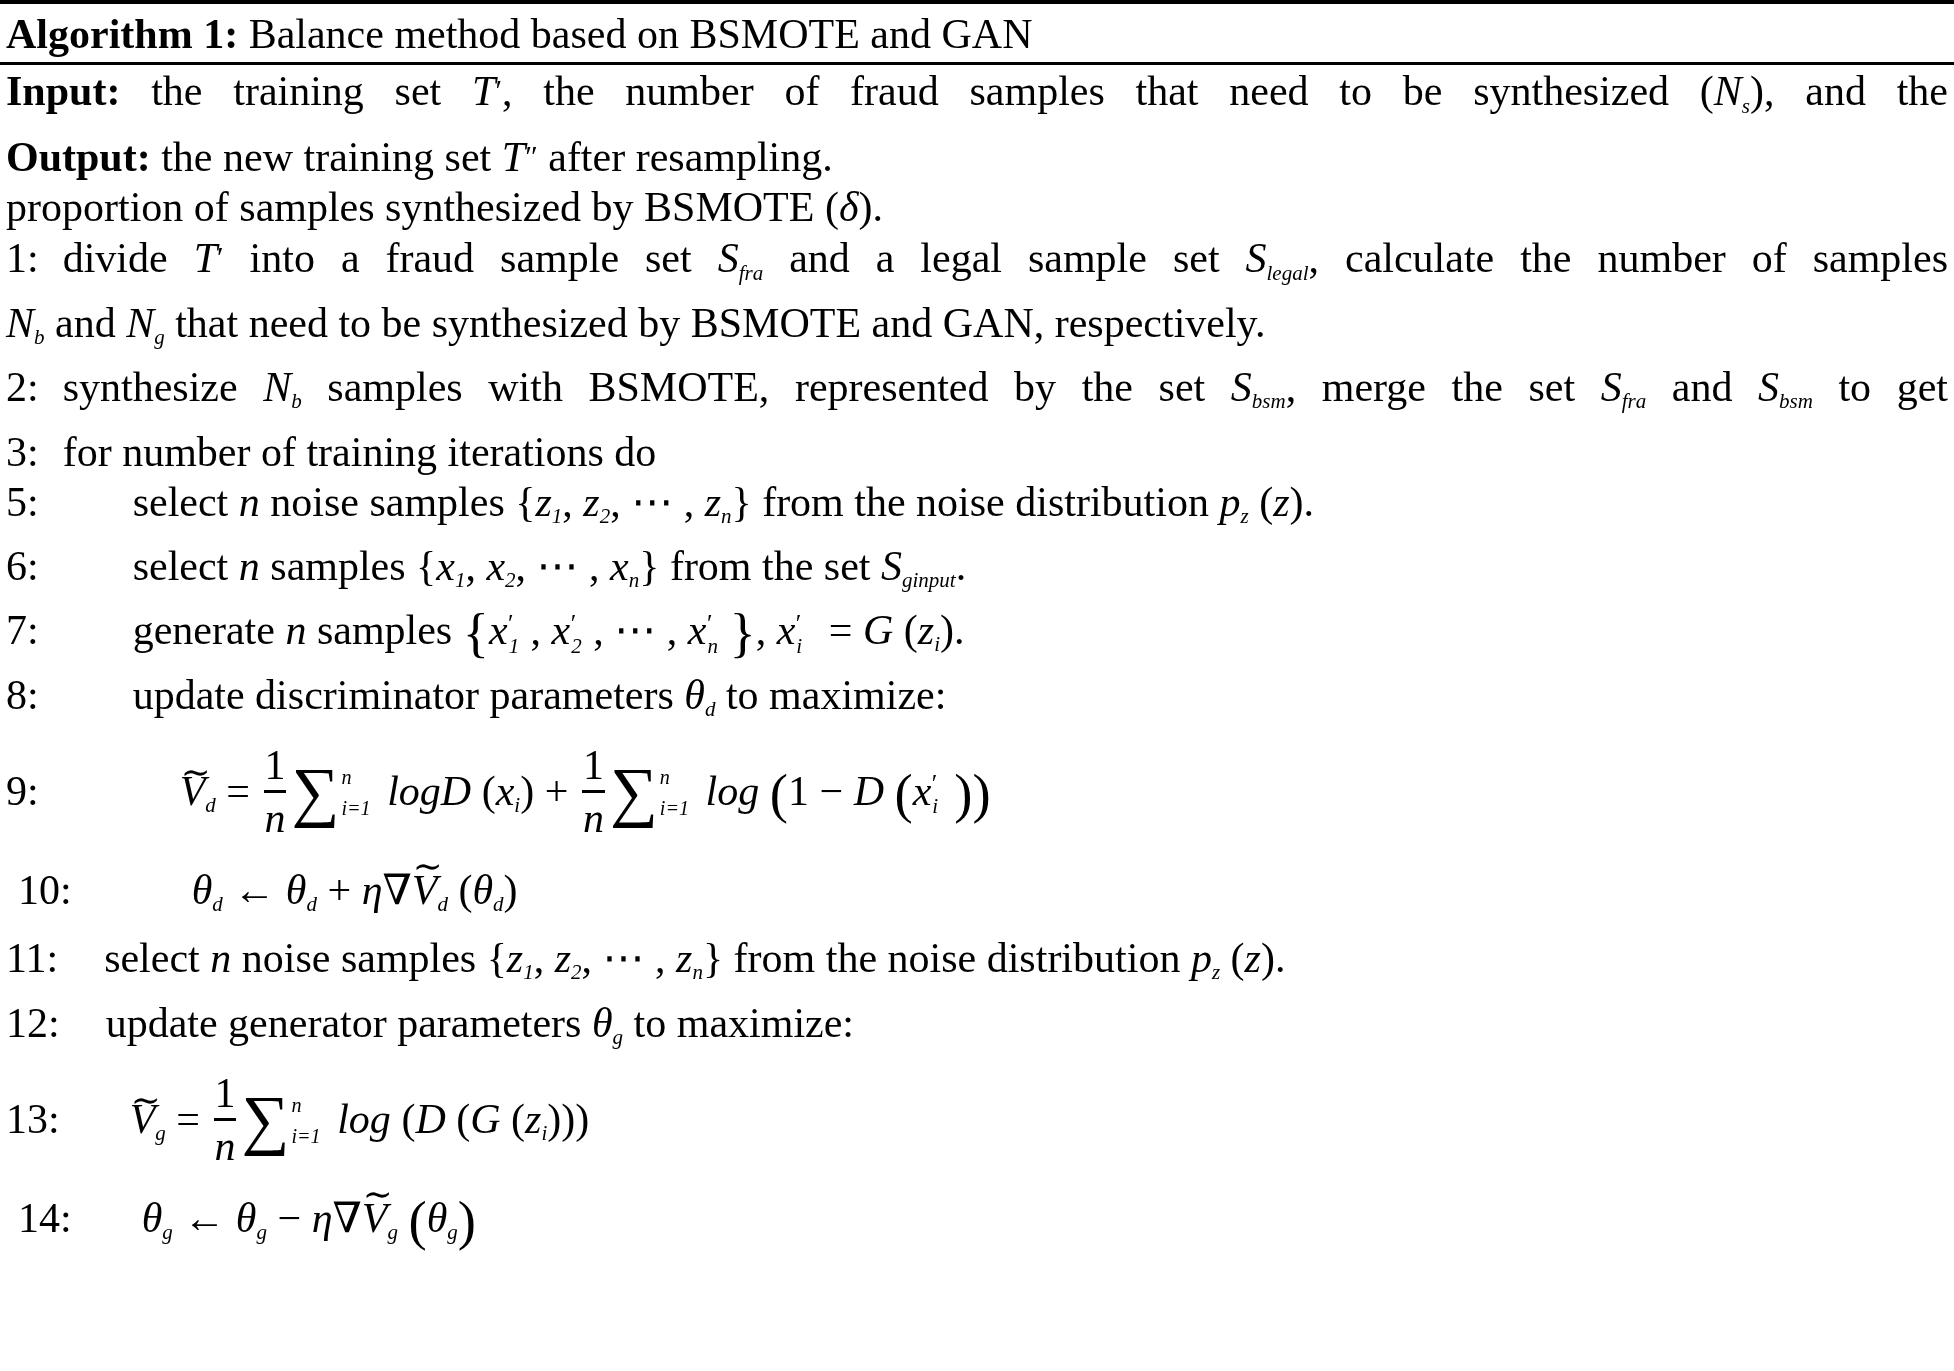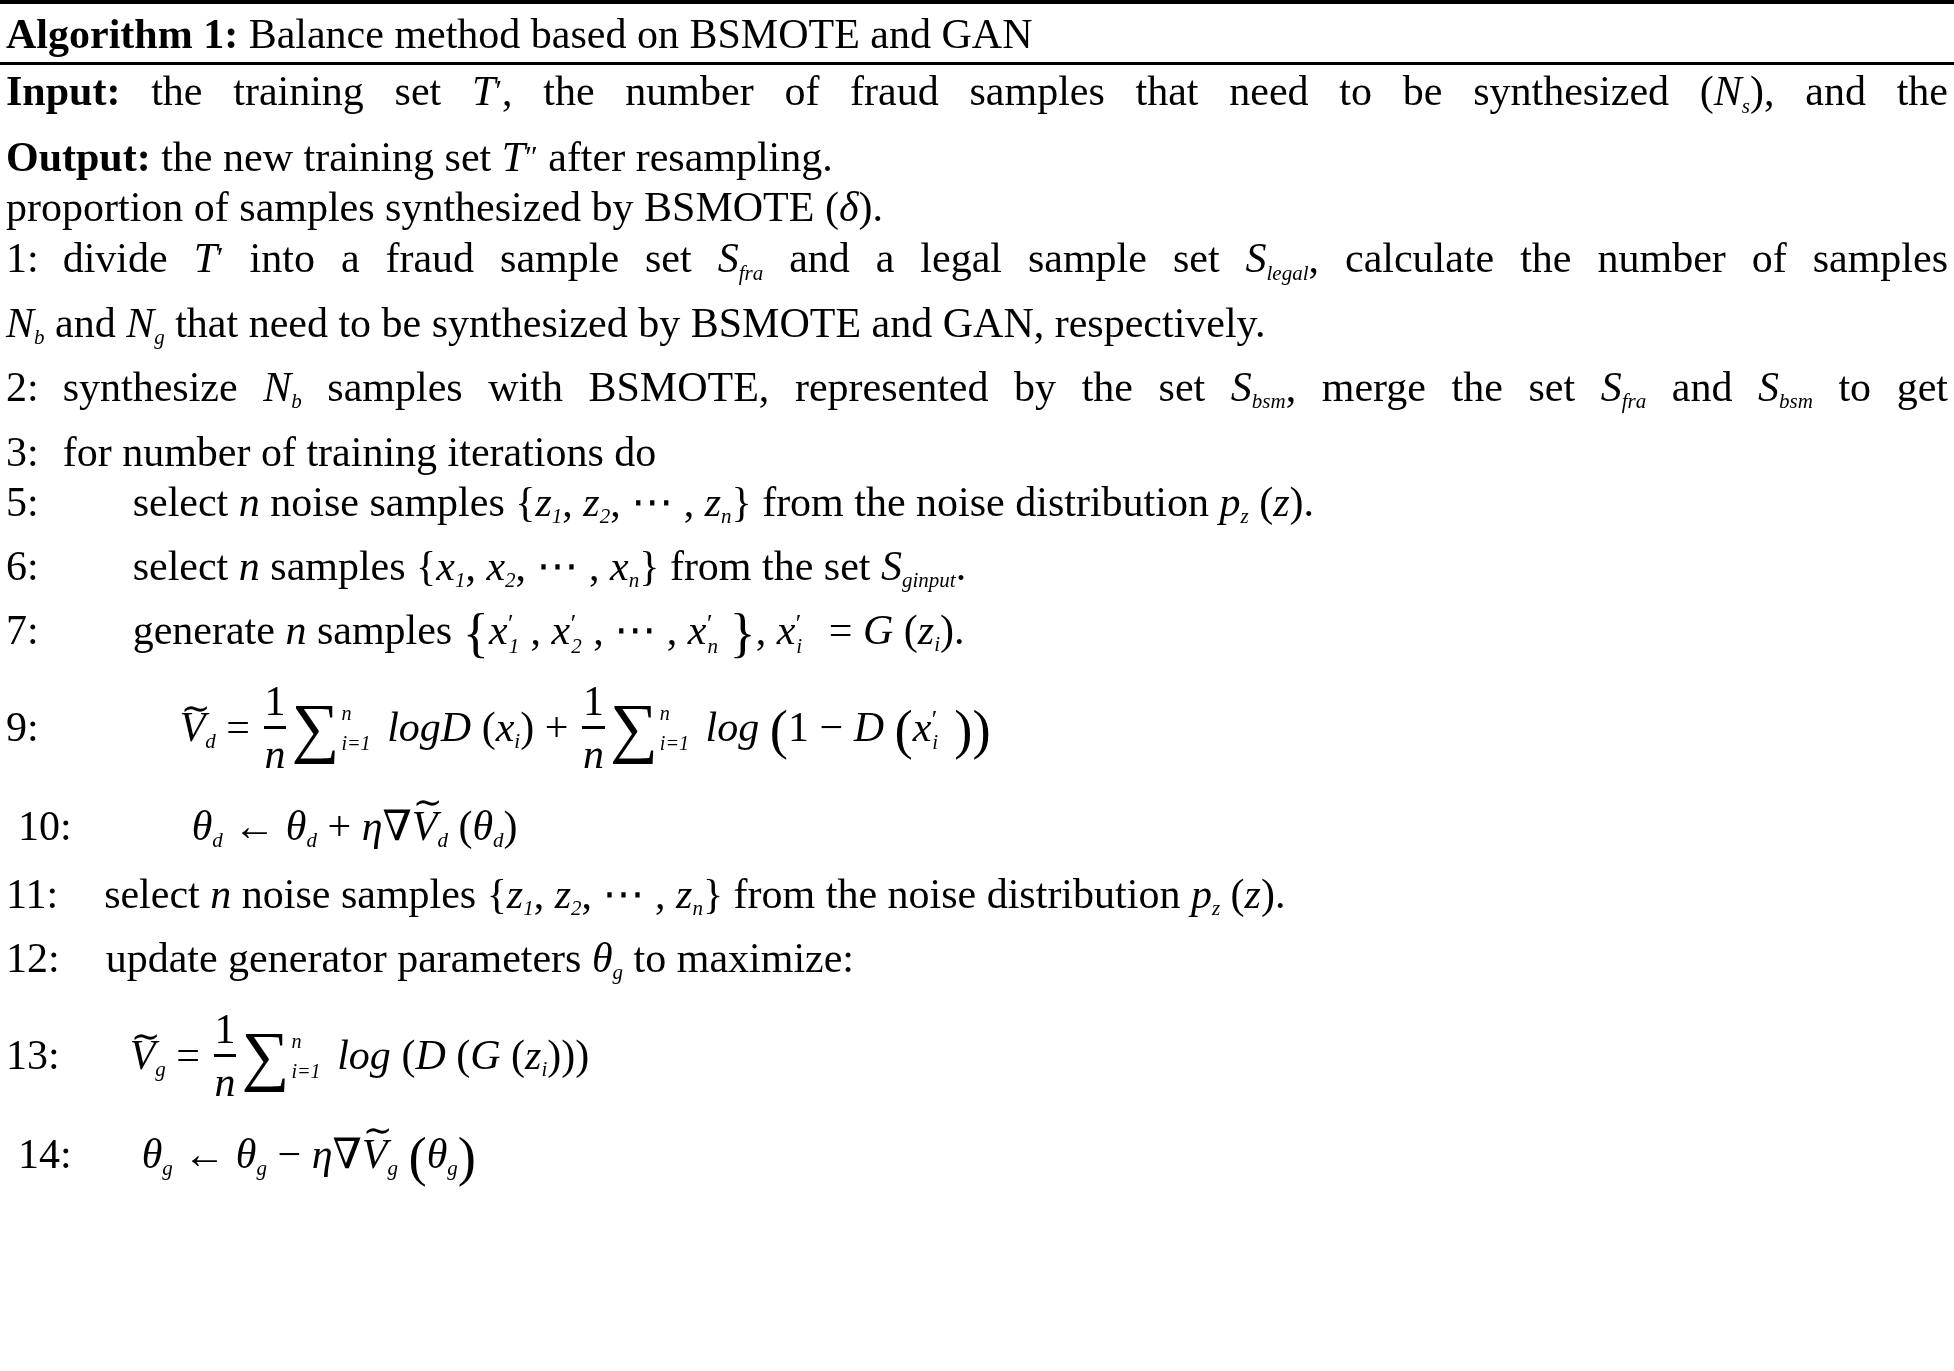--- a/index.html
+++ b/index.html
@@ -55,20 +55,21 @@
       <div class="row just"><span class="bold">Input:</span><span class="tx"> the training set </span><span class="var">T</span><span class="sup">′</span><span class="tx">, the number of fraud samples that need to be synthesized (</span><span class="var">N</span><span class="sub">s</span><span class="tx">), and the</span></div>
       <div class="row"><span class="bold">Output:</span><span class="tx"> the new training set </span><span class="var">T</span><span class="sup">″</span><span class="tx"> after resampling.</span></div>
       <div class="row"><span class="tx">proportion of samples synthesized by BSMOTE (</span><span class="var">δ</span><span class="tx">).</span></div>
       <div class="row just"><span class="num">1:</span><span class="gap g-a"></span><span class="tx">divide </span><span class="var">T</span><span class="sup">′</span><span class="tx"> into a fraud sample set </span><span class="var">S</span><span class="sub">fra</span><span class="tx"> and a legal sample set </span><span class="var">S</span><span class="sub">legal</span><span class="tx">, calculate the number of samples</span></div>
       <div class="row"><span class="var">N</span><span class="sub">b</span><span class="tx"> and </span><span class="var">N</span><span class="sub">g</span><span class="tx"> that need to be synthesized by BSMOTE and GAN, respectively.</span></div>
       <div class="row just"><span class="num">2:</span><span class="gap g-a"></span><span class="tx">synthesize </span><span class="var">N</span><span class="sub">b</span><span class="tx"> samples with BSMOTE, represented by the set </span><span class="var">S</span><span class="sub">bsm</span><span class="tx">, merge the set </span><span class="var">S</span><span class="sub">fra</span><span class="tx"> and </span><span class="var">S</span><span class="sub">bsm</span><span class="tx"> to get</span></div>
       <div class="row"><span class="num">3:</span><span class="gap g-a"></span><span class="tx">for number of training iterations do</span></div>
       <div class="row"><span class="num">5:</span><span class="gap g-c"></span><span class="tx">select </span><span class="var">n</span><span class="tx"> noise samples {</span><span class="var">z</span><span class="sub">1</span><span class="tx">, </span><span class="var">z</span><span class="sub">2</span><span class="tx">, ⋯ , </span><span class="var">z</span><span class="sub">n</span><span class="tx">} from the noise distribution </span><span class="var">p</span><span class="sub">z</span><span class="tx"> (</span><span class="var">z</span><span class="tx">).</span></div>
       <div class="row"><span class="num">6:</span><span class="gap g-c"></span><span class="tx">select </span><span class="var">n</span><span class="tx"> samples {</span><span class="var">x</span><span class="sub">1</span><span class="tx">, </span><span class="var">x</span><span class="sub">2</span><span class="tx">, ⋯ , </span><span class="var">x</span><span class="sub">n</span><span class="tx">} from the set </span><span class="var">S</span><span class="sub">ginput</span><span class="tx">.</span></div>
       <div class="row"><span class="num">7:</span><span class="gap g-c"></span><span class="tx">generate </span><span class="var">n</span><span class="tx"> samples </span><span class="big">{</span><span class="var">x</span><span class="ps"><span class="pp">′</span><span class="pb">1</span></span><span class="tx">, </span><span class="var">x</span><span class="ps"><span class="pp">′</span><span class="pb">2</span></span><span class="tx">, ⋯ , </span><span class="var">x</span><span class="ps"><span class="pp">′</span><span class="pb">n</span></span><span class="big">}</span><span class="tx">, </span><span class="var">x</span><span class="ps"><span class="pp">′</span><span class="pb">i</span></span><span class="tx"> = </span><span class="var">G</span><span class="tx"> (</span><span class="var">z</span><span class="sub">i</span><span class="tx">).</span></div>
+      <div class="row"><span class="num">8:</span><span class="gap g-c"></span><span class="tx">update discriminator parameters </span><span class="var">θ</span><span class="sub">d</span><span class="tx"> to maximize:</span></div>
       <div class="row eq"><span class="num">9:</span><span class="gap g-d"></span><span class="tld"><span class="tm">∼</span><span class="tb">V</span></span><span class="sub">d</span><span class="tx"> = </span><span class="frac">
           <span class="ft">1</span>
           <span class="fb"></span>
           <span class="fd">n</span>
         </span><span class="sum">
           <span class="sg">∑</span>
           <span class="sl">
             <span>n</span>
             <span>i=1</span>
           </span>

